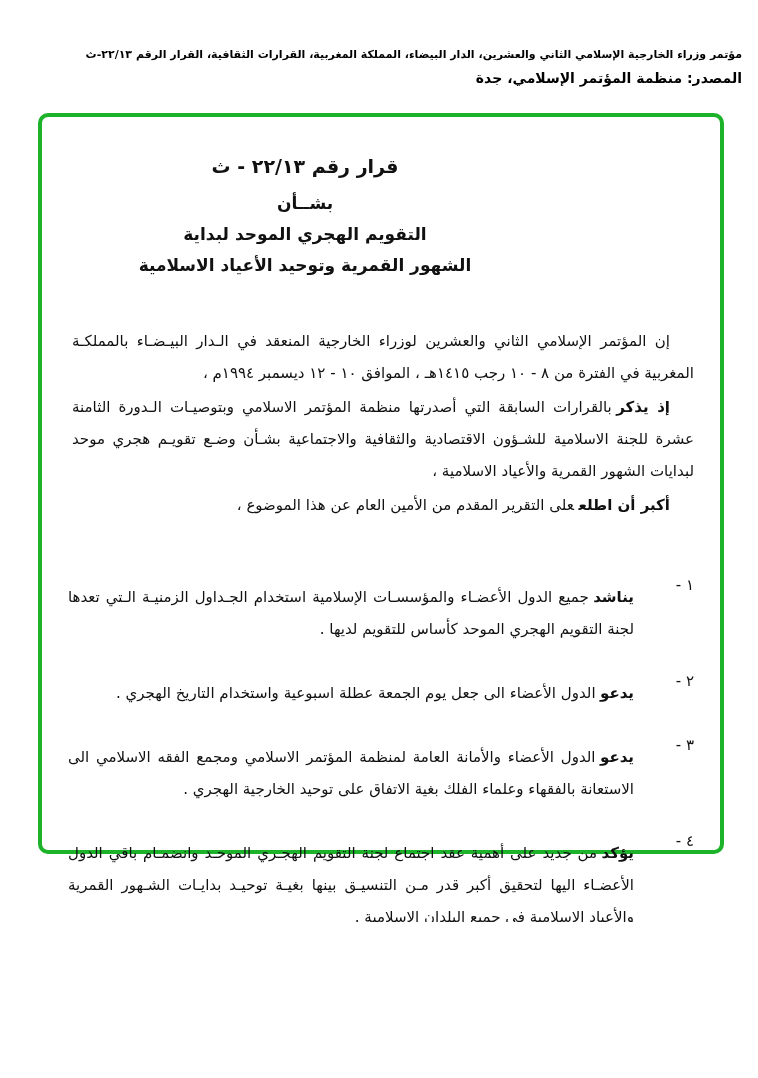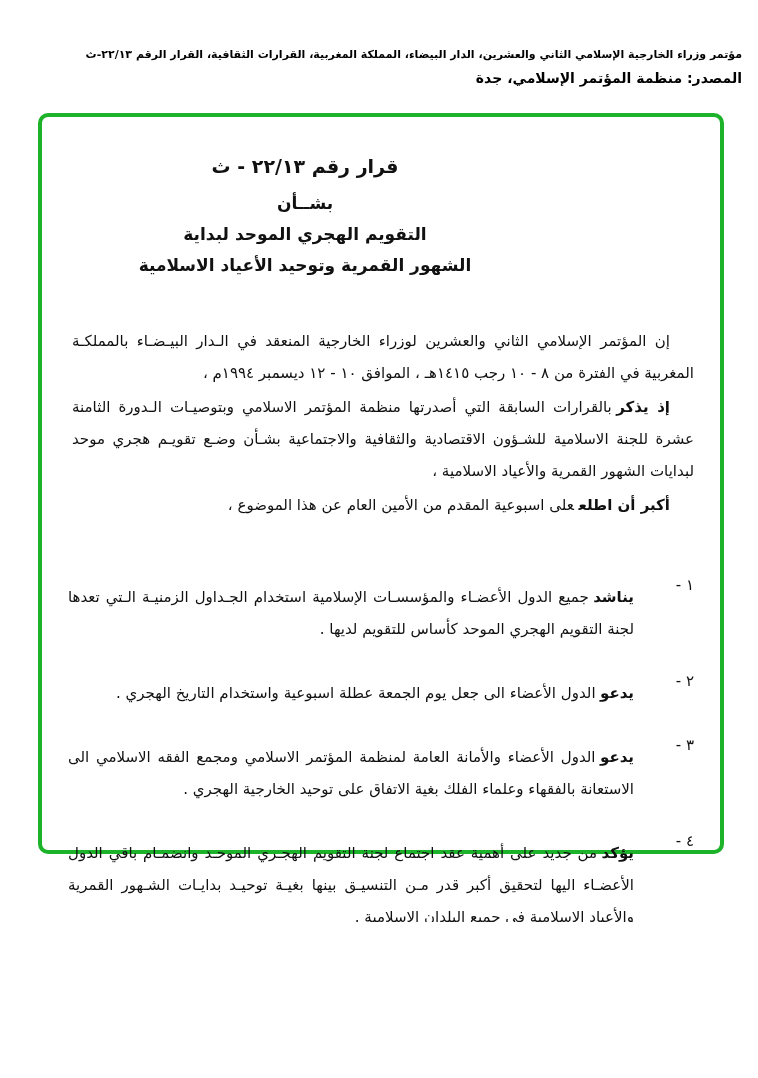--- a/index.html
+++ b/index.html
@@ -74,21 +74,21 @@
     <section class="title-block">
       <div class="t1">قرار رقم ٢٢/١٣ - ث</div>
       <div class="t2">بشــأن</div>
       <div class="t3">التقويم الهجري الموحد لبداية</div>
       <div class="t4">الشهور القمرية وتوحيد الأعياد الاسلامية</div>
     </section>
 
     <section class="body-block">
       <p class="para"><span>إن المؤتمر الإسلامي الثاني والعشرين لوزراء الخارجية المنعقد في الـدار البيـضـاء بالمملكـة المغربية في الفترة من ٨ - ١٠ رجب ١٤١٥هـ ، الموافق ١٠ - ١٢ ديسمبر ١٩٩٤م ،</span></p>
       <p class="para"><b class="lead">إذ يذكر</b><span>بالقرارات السابقة التي أصدرتها منظمة المؤتمر الاسلامي وبتوصيـات الـدورة الثامنة عشرة للجنة الاسلامية للشـؤون الاقتصادية والثقافية والاجتماعية بشـأن وضـع تقويـم هجري موحد لبدايات الشهور القمرية والأعياد الاسلامية ،</span></p>
-      <p class="para"><b class="lead">أكبر أن اطلع</b><span>على اسبوعية المقدم من الأمين العام عن هذا الموضوع ،</span></p>
+      <p class="para"><b class="lead">أكبر أن اطلع</b><span>على التقرير المقدم من الأمين العام عن هذا الموضوع ،</span></p>
     </section>
 
     <section class="items">
 
       <div class="item">
         <span class="num">١ -</span>
         <p class="itext"><b class="lead">يناشد</b><span>جميع الدول الأعضـاء والمؤسسـات الإسلامية استخدام الجـداول الزمنيـة الـتي تعدها لجنة التقويم الهجري الموحد كأساس للتقويم لديها .</span></p>
       </div>
 
       <div class="item">

